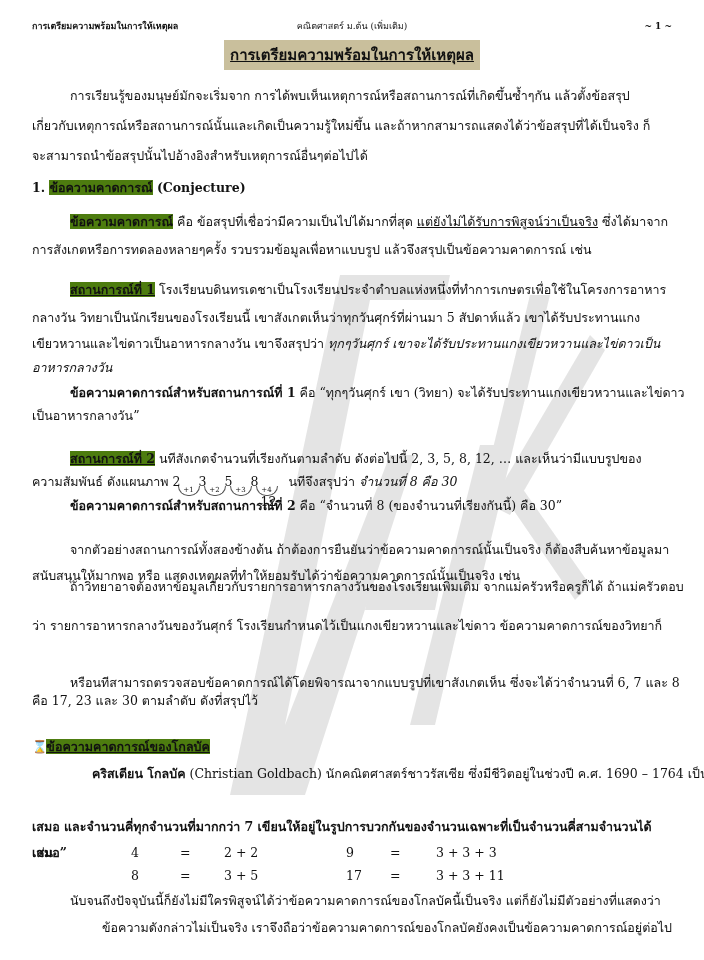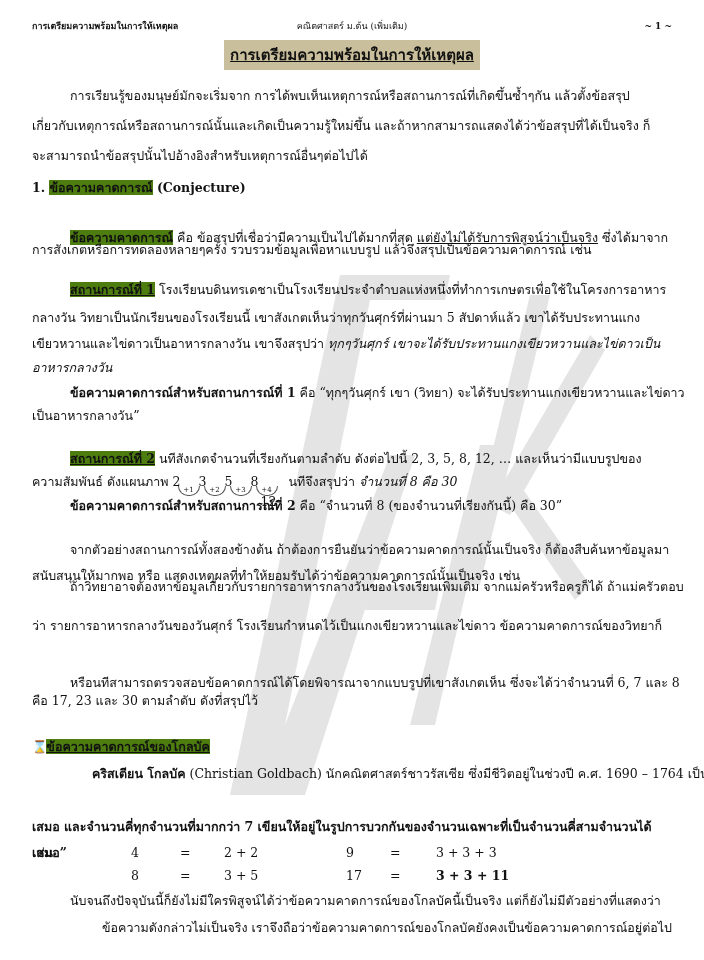--- a/index.html
+++ b/index.html
@@ -72,21 +72,21 @@
   <div class="line indent3" style="top:86px;">การเรียนรู้ของมนุษย์มักจะเริ่มจาก   การได้พบเห็นเหตุการณ์หรือสถานการณ์ที่เกิดขึ้นซ้ำๆกัน   แล้วตั้งข้อสรุป</div>
   <div class="line" style="top:116px;">เกี่ยวกับเหตุการณ์หรือสถานการณ์นั้นและเกิดเป็นความรู้ใหม่ขึ้น  และถ้าหากสามารถแสดงได้ว่าข้อสรุปที่ได้เป็นจริง  ก็</div>
   <div class="line" style="top:146px;">จะสามารถนำข้อสรุปนั้นไปอ้างอิงสำหรับเหตุการณ์อื่นๆต่อไปได้</div>
 
   <div class="line b" style="top:178px;">
     <span>1.</span>
     <span class="hl">ข้อความคาดการณ์</span>
     <span>(Conjecture)</span>
   </div>
 
-  <div class="line indent3" style="top:228px;">
+  <div class="line indent3" style="top:212px;">
     <span class="b hl">ข้อความคาดการณ์</span><span> คือ  ข้อสรุปที่เชื่อว่ามีความเป็นไปได้มากที่สุด </span><span class="u">แต่ยังไม่ได้รับการพิสูจน์ว่าเป็นจริง</span><span> ซึ่งได้มาจาก</span>
   </div>
   <div class="line" style="top:240px;">การสังเกตหรือการทดลองหลายๆครั้ง รวบรวมข้อมูลเพื่อหาแบบรูป แล้วจึงสรุปเป็นข้อความคาดการณ์ เช่น</div>
 
   <div class="line indent3" style="top:280px;">
     <span class="b u hl">สถานการณ์ที่  1</span><span>  โรงเรียนบดินทรเดชาเป็นโรงเรียนประจำตำบลแห่งหนึ่งที่ทำการเกษตรเพื่อใช้ในโครงการอาหาร</span>
   </div>
   <div class="line" style="top:308px;">กลางวัน  วิทยาเป็นนักเรียนของโรงเรียนนี้  เขาสังเกตเห็นว่าทุกวันศุกร์ที่ผ่านมา  5  สัปดาห์แล้ว  เขาได้รับประทานแกง</div>
   <div class="line" style="top:334px;">
     <span>เขียวหวานและไข่ดาวเป็นอาหารกลางวัน เขาจึงสรุปว่า </span><span class="i">ทุกๆวันศุกร์ เขาจะได้รับประทานแกงเขียวหวานและไข่ดาวเป็น</span>
@@ -144,19 +144,19 @@
     <span style="left:314px;">9</span>
     <span style="left:358px;">=</span>
     <span style="left:404px;">3 + 3 + 3</span>
   </div>
   <div class="eq-row" style="top:866px;width:640px;height:20px;">
     <span style="left:99px;">8</span>
     <span style="left:148px;">=</span>
     <span style="left:192px;">3 + 5</span>
     <span style="left:314px;">17</span>
     <span style="left:358px;">=</span>
-    <span style="left:404px;font-weight:bold;">3 + 3 + 11</span>
+    <span style="left:404px;">3 + 3 + 11</span>
   </div>
 
   <div class="line indent3" style="top:891px;">นับจนถึงปัจจุบันนี้ก็ยังไม่มีใครพิสูจน์ได้ว่าข้อความคาดการณ์ของโกลบัคนี้เป็นจริง    แต่ก็ยังไม่มีตัวอย่างที่แสดงว่า</div>
   <div class="line" style="top:918px;text-align:right;">ข้อความดังกล่าวไม่เป็นจริง เราจึงถือว่าข้อความคาดการณ์ของโกลบัคยังคงเป็นข้อความคาดการณ์อยู่ต่อไป</div>
 
 </div>
 
 </body></html>

